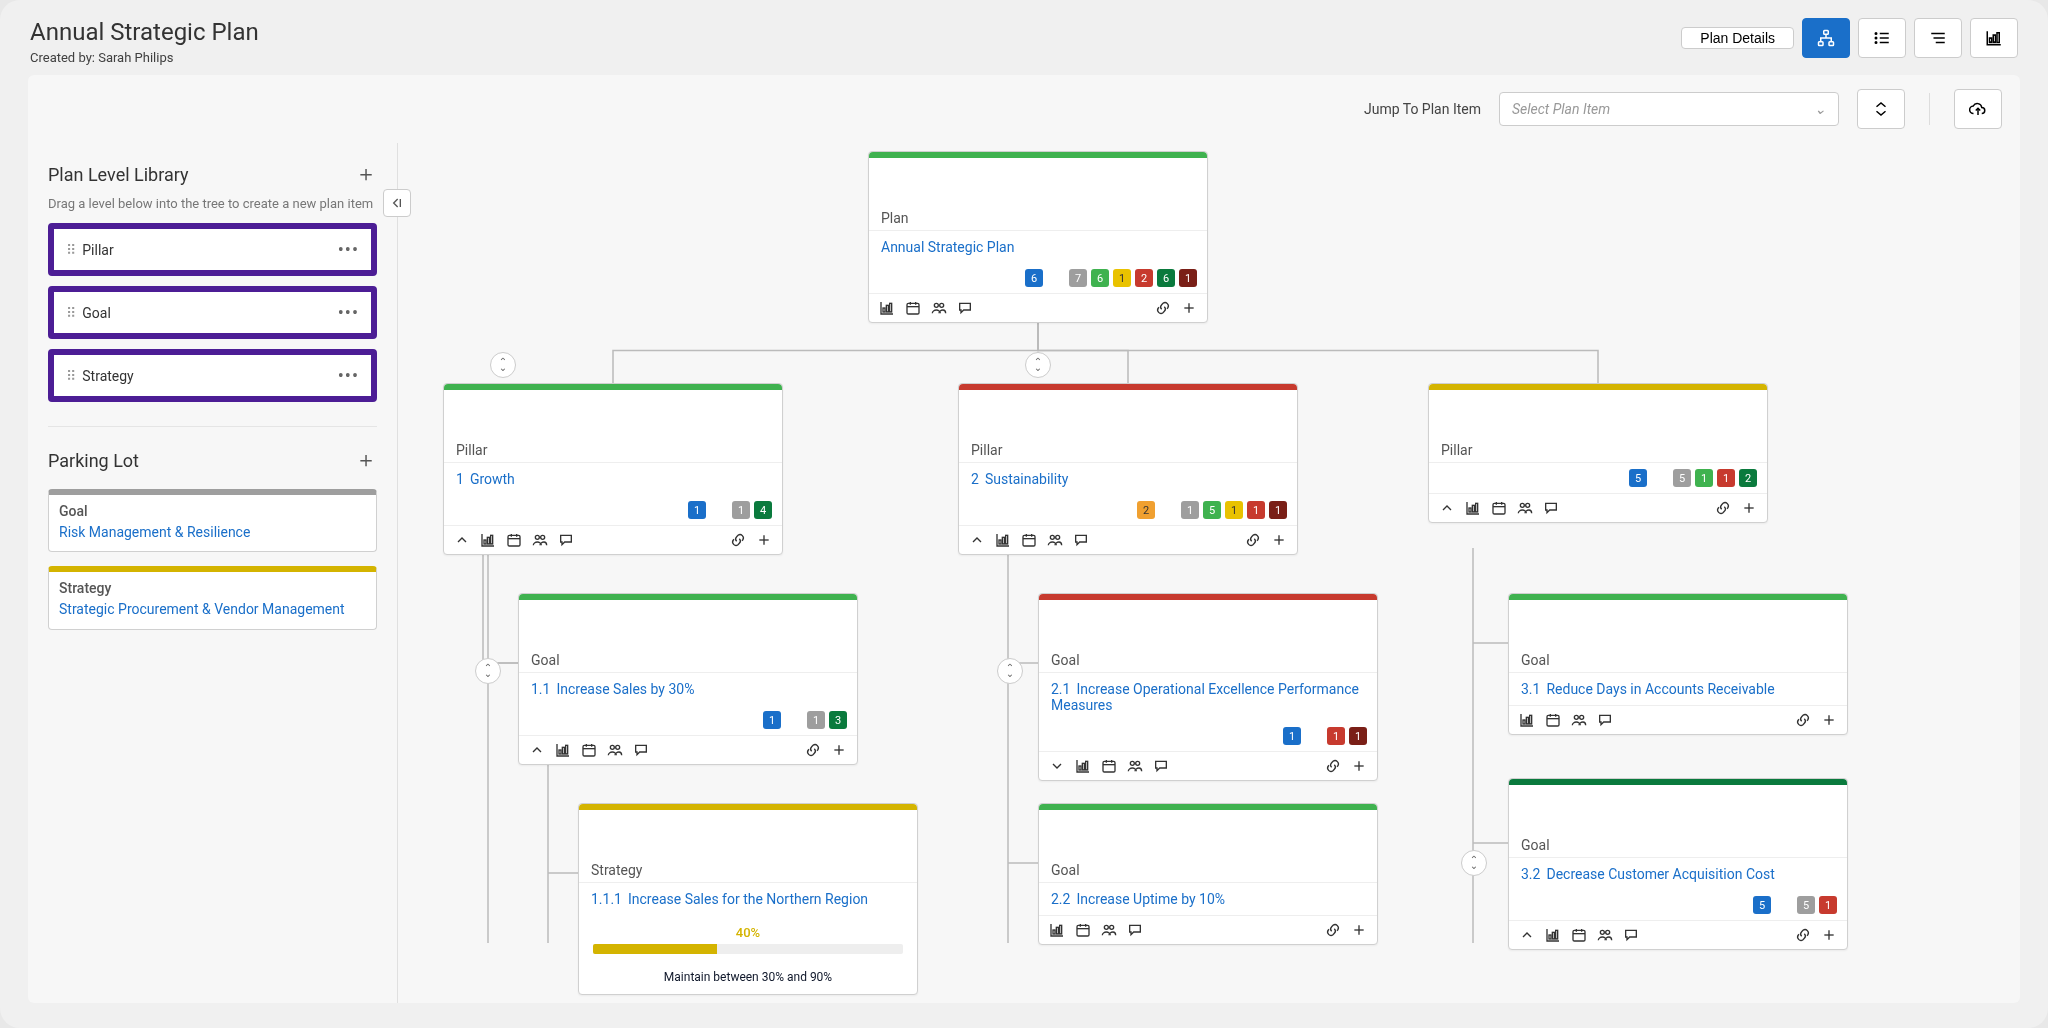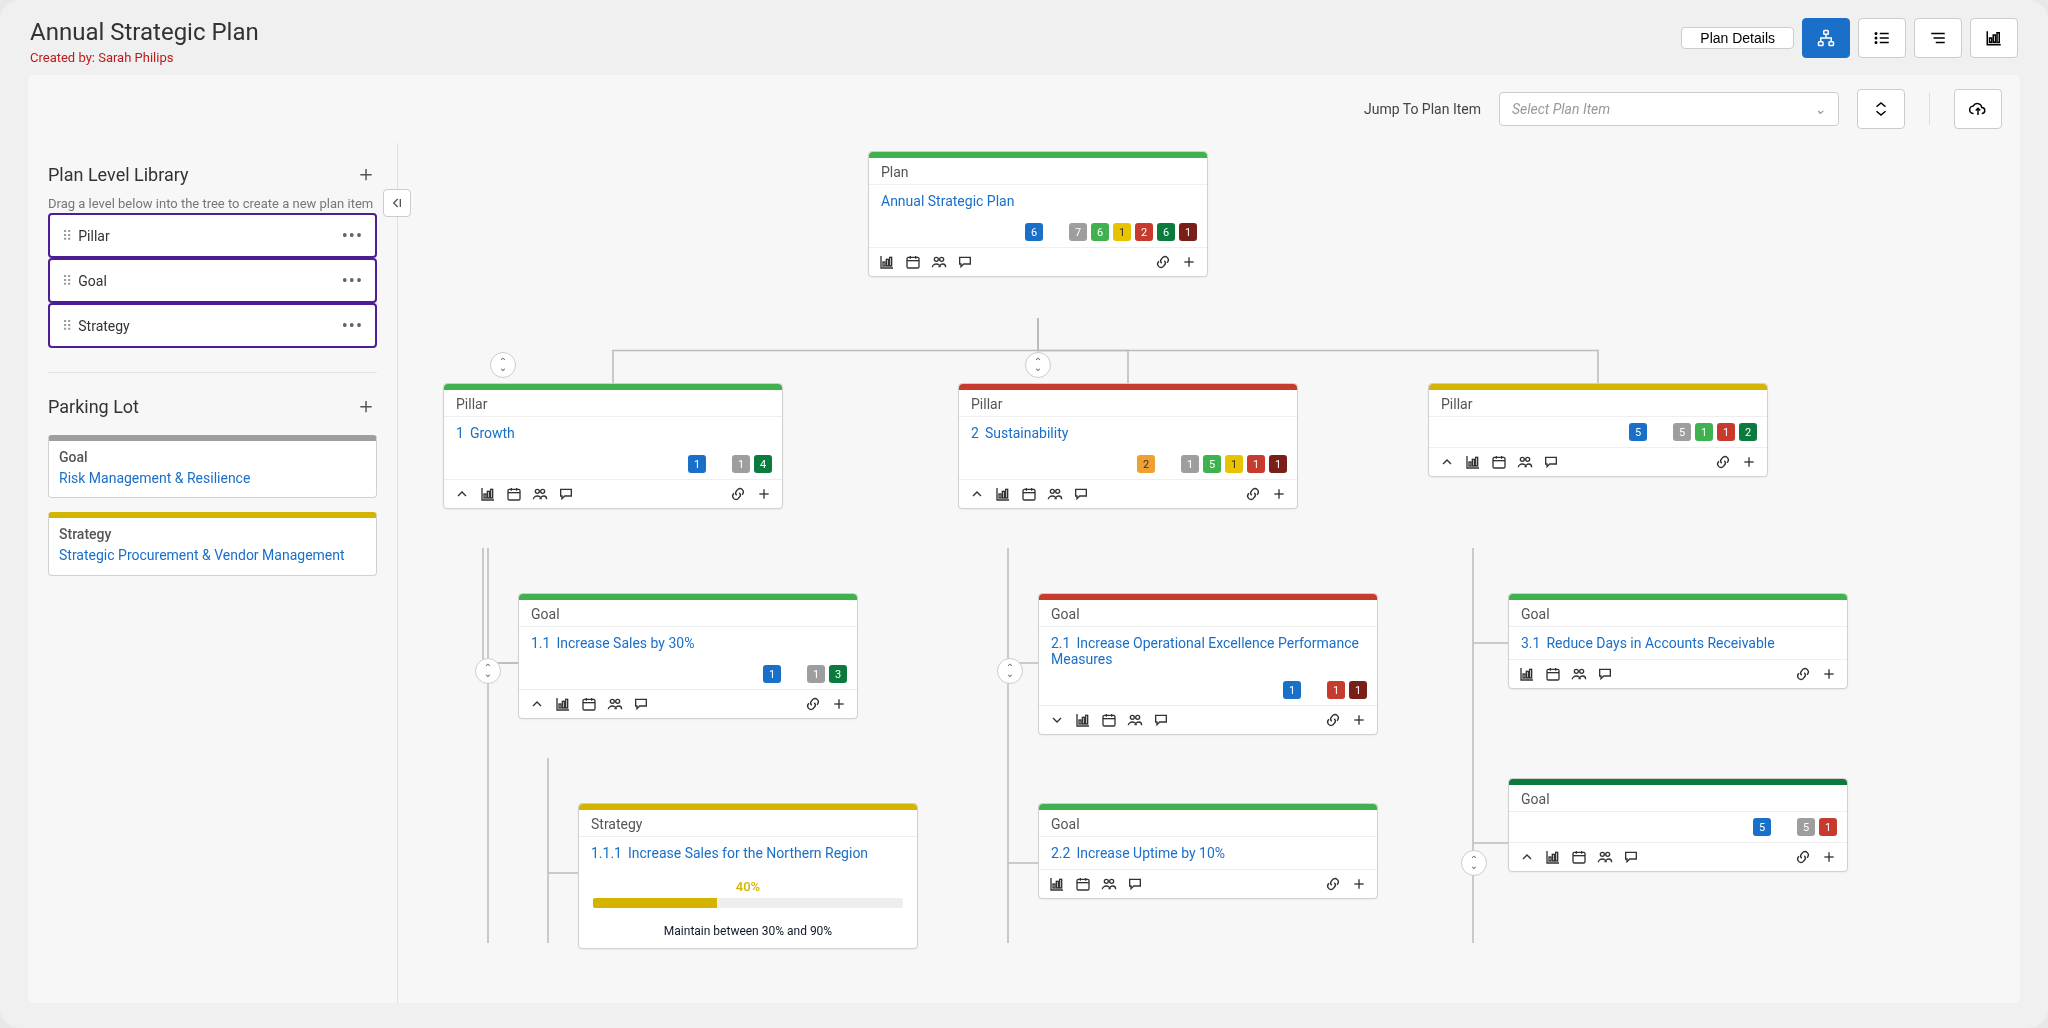--- a/index.html
+++ b/index.html
@@ -17,21 +17,21 @@
     overflow: hidden;
     position: relative;
   }
   .header {
     padding: 18px 30px 10px 30px;
     display: flex;
     justify-content: space-between;
     align-items: flex-start;
   }
   .header-left h1 { font-size: 24px; font-weight: 400; color: #333; }
-  .header-left .creator { font-size: 13px; color: #b91c1c; margin-top: 4px; }
+  .header-left .creator { font-size: 13px; color: #404040; margin-top: 4px; }
   .header-right { display: flex; gap: 8px; align-items: center; }
   .btn {
     background: #fff;
     border: 1px solid #ccc;
     border-radius: 4px;
     padding: 2px 18px;
     font-size: 14px;
     cursor: pointer;
     display: inline-flex;
     align-items: center;
@@ -98,22 +98,23 @@
     font-size: 18px;
     font-weight: 400;
     color: #333;
     display: flex;
     justify-content: space-between;
     align-items: center;
   }
   .section-title .plus { font-size: 22px; color: #555; cursor: pointer; }
   .section-help { font-size: 13px; color: #777; margin-top: 6px; line-height: 1.4; }
   .level-item {
+    margin-top: 10px;
     background: #fff;
-    border: 2px solid #4c1d95;
+    border: 6px solid #4c1d95;
     border-radius: 4px;
     padding: 10px 12px;
     display: flex;
     align-items: center;
     justify-content: space-between;
     font-size: 14px;
     cursor: grab;
   }
   .level-item .drag { color: #999; margin-right: 8px; letter-spacing: -2px; }
   .level-item .more { color: #666; font-size: 18px; letter-spacing: 1px; }
@@ -148,21 +149,21 @@
     background: #fff;
     border: 1px solid #d0d0d0;
     border-radius: 4px;
     box-shadow: 0 1px 2px rgba(0,0,0,0.05);
   }
   .node .topbar { height: 6px; border-radius: 4px 4px 0 0; }
   .topbar.green { background: #3fb24f; }
   .topbar.red { background: #c73a2e; }
   .topbar.yellow { background: #d4b400; }
   .topbar.darkgreen { background: #0a7a3d; }
-  .node .type { padding: 6px 12px 4px 12px; font-size: 14px; color: #555; border-bottom: 1px solid #eee; }
+  .node .type { padding: 6px 12px 4px 12px; font-size: 14px; color: #555; border-bottom: 1px solid #eee; margin-top: 46px; }
   .node .title { padding: 8px 12px; color: #1a6fc9; font-size: 14px; }
   .node .title .num { margin-right: 6px; }
   .node .badges {
     padding: 6px 10px;
     display: flex;
     justify-content: flex-end;
     gap: 4px;
     flex-wrap: wrap;
   }
   .badge {
@@ -859,20 +860,21 @@
                     <line x1="12" y1="5" x2="12" y2="19"></line>
                     <line x1="5" y1="12" x2="19" y2="12"></line>
                   </svg>
                 </span>
     </div>
   </div>
           </div>
           <div class="node" style="left: 1110px; top: 635px; width: 340px;">
             <div class="topbar darkgreen"></div>
     <div class="type">Goal</div>
+    <div class="title"><span class="num">3.2</span>Decrease Customer Acquisition Cost</div>
             <div class="badges">
               <span class="badge blue">5</span>
               <span class="badge spacer"></span>
               <span class="badge gray">5</span>
               <span class="badge red">1</span>
             </div>
   <div class="footer">
     <div class="footer-left">
       <span>
                   <svg viewBox="0 0 24 24" fill="none" stroke="#333" stroke-width="2">

